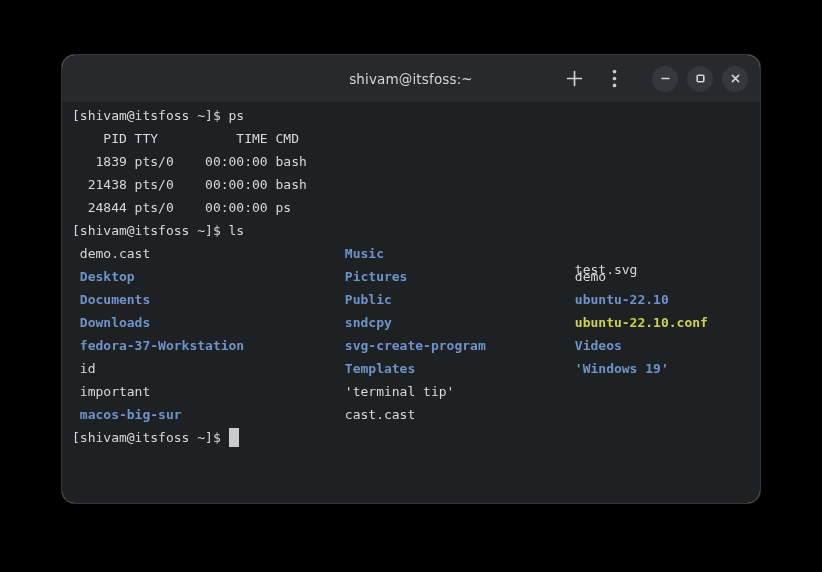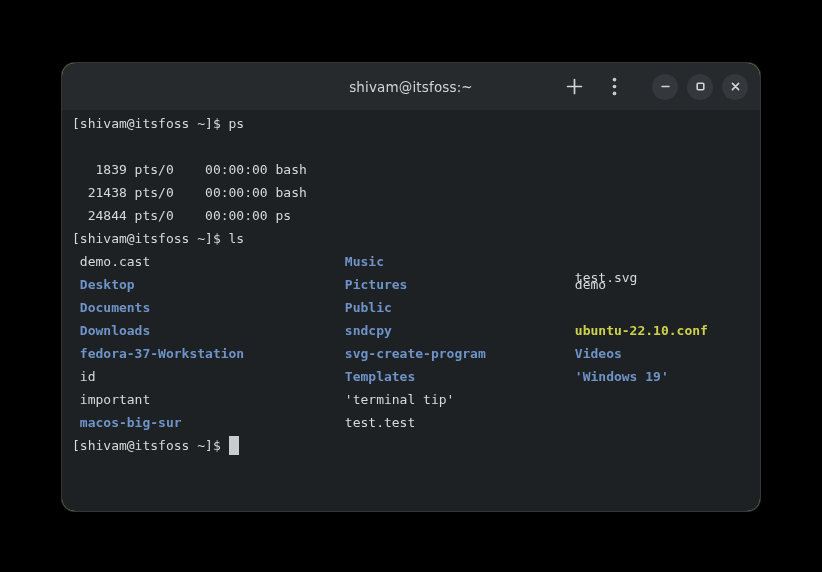--- a/index.html
+++ b/index.html
@@ -26,21 +26,20 @@
     position: absolute;
     left: 62px;
     top: 55px;
     width: 698px;
     height: 448px;
     background: #fde047;
     border-radius: 13px;
     box-sizing: border-box;
     box-shadow: 0 0 0 1px #33373b, 0 2px 10px rgba(0,0,0,0.6);
     overflow: hidden;
-    margin-top: 8px;
   }
 
   
   #titlebar {
     position: relative;
     height: 47px;
     width: 100%;
     background: #262a2d;
     display: flex;
     align-items: center;
@@ -183,42 +182,44 @@
             </svg>
           </span>
         </div>
 
       </div>
     </div>
 
     <div id="terminal-body">
 
     <div class="term-line col1" style="top: 2px;"><span class="c-default">[shivam@itsfoss ~]$ </span><span class="c-default">ps</span></div>
+        <div class="term-line col1" style="top: 25px;">    PID TTY          TIME CMD</div>
         <div class="term-line col1" style="top: 48px;">   1839 pts/0    00:00:00 bash</div>
         <div class="term-line col1" style="top: 71px; text-align: center;">  21438 pts/0    00:00:00 bash</div>
         <div class="term-line col1" style="top: 94px;">  24844 pts/0    00:00:00 ps</div>
         <div class="term-line col1" style="top: 117px;"><span class="c-default">[shivam@itsfoss ~]$ </span><span class="c-default">ls</span></div>
         <div class="term-line col1" style="top: 140px;"><span class="c-default"> demo.cast</span></div>
         <div class="term-line col1" style="top: 163px;"><span class="c-dir"> Desktop</span></div>
         <div class="term-line col1" style="top: 186px;"><span class="c-dir"> Documents</span></div>
         <div class="term-line col1" style="top: 209px;"><span class="c-dir"> Downloads</span></div>
         <div class="term-line col1" style="top: 232px;"><span class="c-dir"> fedora-37-Workstation</span></div>
         <div class="term-line col1" style="top: 255px;"><span class="c-default"> id</span></div>
         <div class="term-line col1" style="top: 278px;"><span class="c-default"> important</span></div>
         <div class="term-line col1" style="top: 301px;"><span class="c-dir"> macos-big-sur</span></div>
         <div class="term-line col2" style="top: 140px;"><span class="c-dir"> Music</span></div>
         <div class="term-line col2" style="top: 163px;"><span class="c-dir"> Pictures</span></div>
         <div class="term-line col2" style="top: 186px;"><span class="c-dir"> Public</span></div>
         <div class="term-line col2" style="top: 209px;"><span class="c-dir"> sndcpy</span></div>
         <div class="term-line col2" style="top: 232px;"><span class="c-dir"> svg-create-program</span></div>
         <div class="term-line col2" style="top: 255px;"><span class="c-dir"> Templates</span></div>
         <div class="term-line col2" style="top: 278px;"><span class="c-default"> 'terminal tip'</span></div>
-        <div class="term-line col2" style="top: 301px;"><span class="c-default"> test.test</span></div>
+        <div class="term-line col2" style="top: 301px;"><span class="c-default"> cast.cast</span></div>
         <div class="term-line col3" style="top: 156px;"><span class="c-default"> test.svg</span></div>
         <div class="term-line col3" style="top: 163px;"><span class="c-default"> demo</span></div>
+        <div class="term-line col3" style="top: 186px;"><span class="c-dir"> ubuntu-22.10</span></div>
         <div class="term-line col3" style="top: 209px;"><span class="c-conf"> ubuntu-22.10.conf</span></div>
         <div class="term-line col3" style="top: 232px;"><span class="c-dir"> Videos</span></div>
         <div class="term-line col3" style="top: 255px;"><span class="c-dir"> 'Windows 19'</span></div>
         <div class="term-line col1" style="top: 324px;"><span class="c-default">[shivam@itsfoss ~]$ </span><span class="cursor-host"><span id="cursor-block" style="position: absolute; background: rgb(201, 204, 206);"></span></span></div>
       </div>
 
   </div>
 </div>
 
 </body></html>

